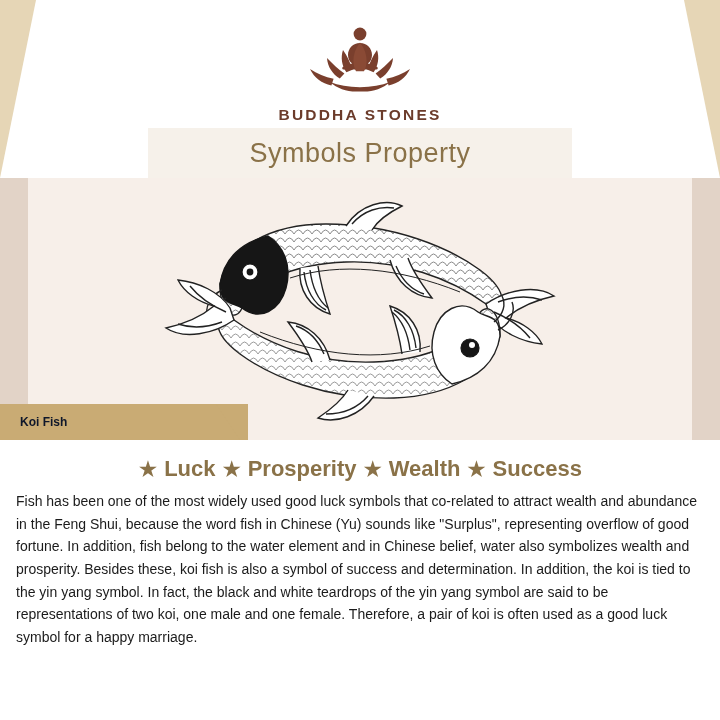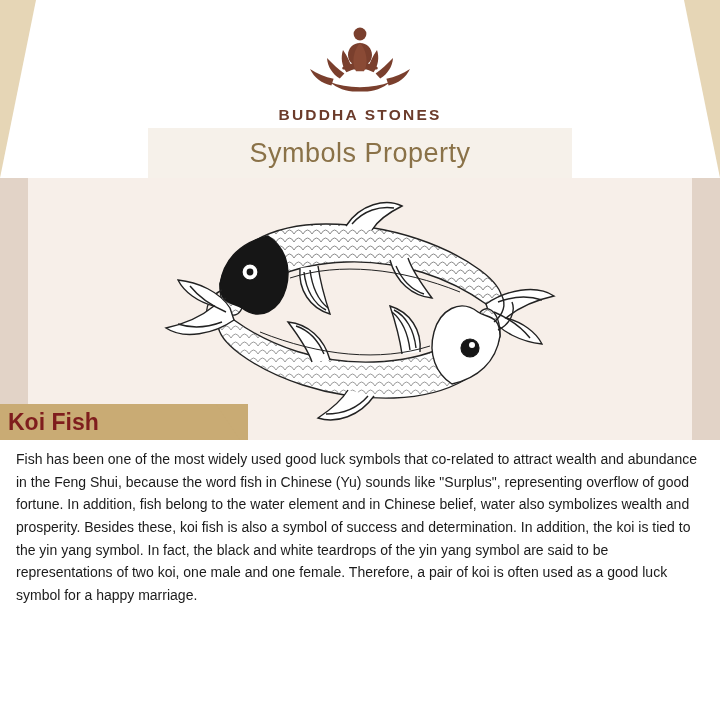--- a/index.html
+++ b/index.html
@@ -117,24 +117,24 @@
   }
   .tag-skew {
     position: absolute;
     left: 216px;
     top: 404px;
     width: 0; height: 0;
     border-bottom: 36px solid #c9ab74;
     border-right: 24px solid transparent;
   }
   .tag-label {
-    padding-left: 8px;
-    font-size: 23px;
+    padding-left: 20px;
+    font-size: 12px;
     font-weight: bold;
-    color: #7f1d1d;
+    color: #0f172a;
     font-family: "Liberation Sans", sans-serif;
   }
   
   .bottom {
     position: absolute;
     left: 0; top: 440px;
     width: 720px; height: 280px;
     background: #ffffff;
   }
   .keywords {
@@ -308,16 +308,26 @@
       </svg>
     </span>
   </div>
 
   <div class="tag">
     <span class="tag-label">Koi Fish</span>
   </div>
   <div class="tag-skew"></div>
 
   <div class="bottom">
+    <div class="keywords">
+      <span class="star">★</span>
+      <span>Luck</span>
+      <span class="star">★</span>
+      <span>Prosperity</span>
+      <span class="star">★</span>
+      <span>Wealth</span>
+      <span class="star">★</span>
+      <span>Success</span>
+    </div>
     <p class="body-copy">Fish has been one of the most widely used good luck symbols that co-related to attract wealth and abundance in the Feng Shui, because the word fish in Chinese (Yu) sounds like "Surplus", representing overflow of good fortune. In addition, fish belong to the water element and in Chinese belief, water also symbolizes wealth and prosperity. Besides these, koi fish is also a symbol of success and determination. In addition, the koi is tied to the yin yang symbol. In fact, the black and white teardrops of the yin yang symbol are said to be representations of two koi, one male and one female. Therefore, a pair of koi is often used as a good luck symbol for a happy marriage.</p>
   </div>
 
 </div>
 
 </body></html>

